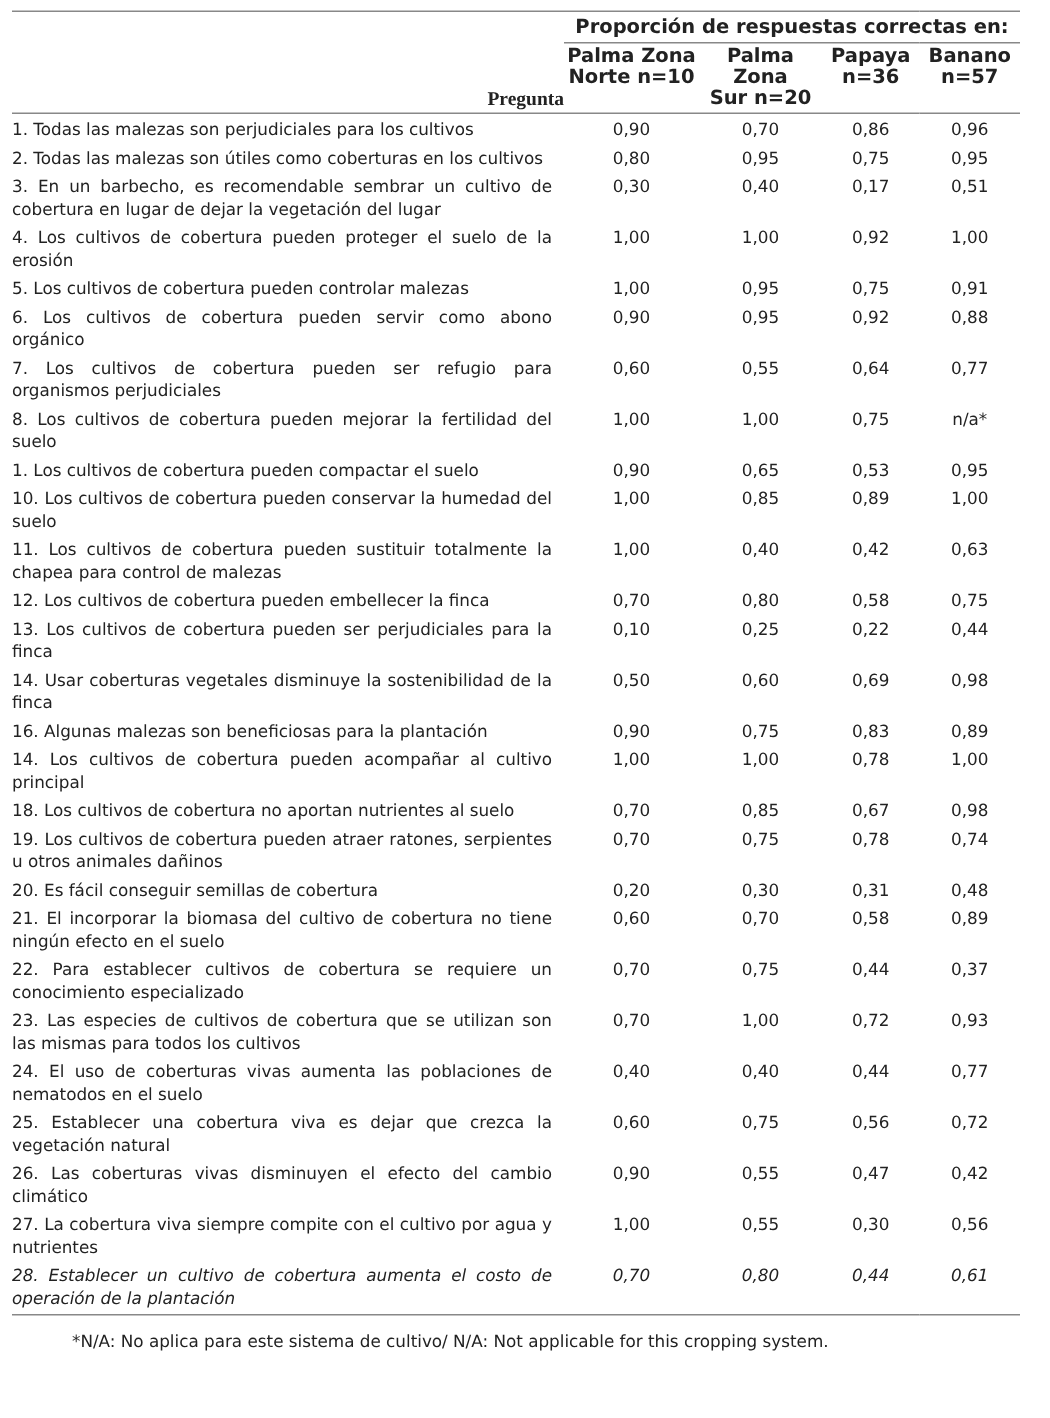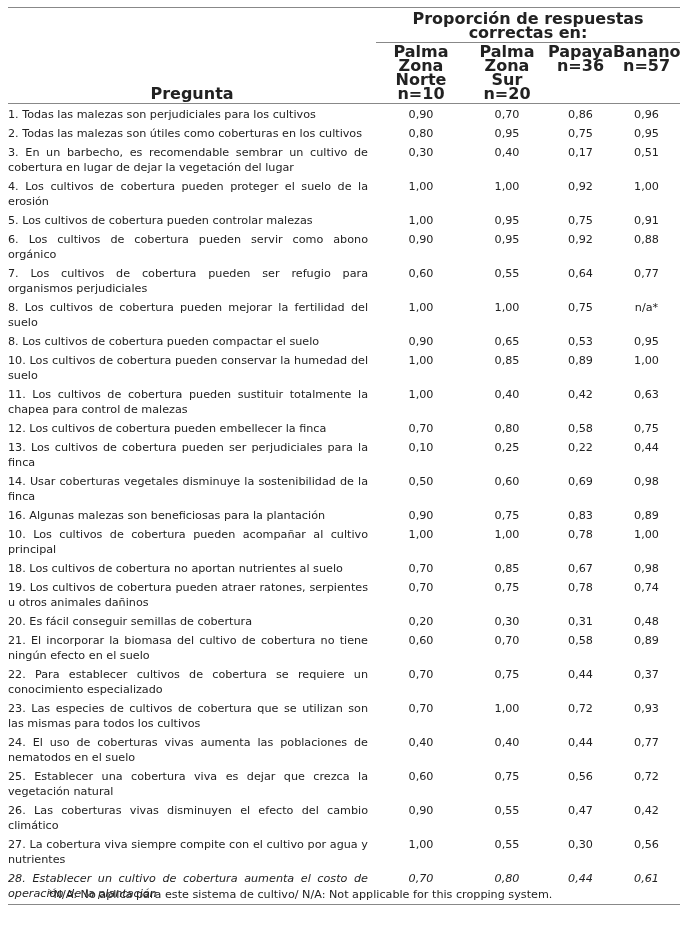--- a/index.html
+++ b/index.html
@@ -1,24 +1,24 @@
 <!DOCTYPE html>
 <html><head>
 <meta charset="utf-8">
 <style>
   html,body{margin:0;padding:0;background:#fff;}
   body{width:700px;height:945px;position:relative;font-family:"DejaVu Sans","Liberation Sans",sans-serif;color:#222;font-size:11.2px;}
   .wrap{position:absolute;left:8px;top:7px;width:672px;}
   table{border-collapse:collapse;width:672px;table-layout:fixed;}
   col.q{width:368px;} col.c1{width:90px;} col.c2{width:82px;} col.c3{width:65px;} col.c4{width:67px;}
   thead tr.top th{border-top:1.5px solid #888;}
-  th{font-weight:bold;font-size:16px;line-height:14px;padding:0;}
+  th{font-weight:bold;font-size:13px;line-height:14px;padding:0;}
   th.span{text-align:center;padding:4px 0 2px 0;border-bottom:1.5px solid #888;}
   th.colh{text-align:center;vertical-align:top;padding:2px 0 2px 0;}
-  th.qh{text-align:center;vertical-align:bottom;padding:0 0 2px 0;}
+  th.qh{text-align:right;vertical-align:bottom;padding:0 0 2px 0;font-family:Liberation Serif, serif;}
   tr.hdr2 th{border-bottom:1.5px solid #888;}
   td{padding:0;vertical-align:top;line-height:15px;}
   td.q{text-align:justify;padding:3px 8px 1px 0;margin-top:17px;}
   td.v{text-align:center;padding-top:3px;}
   tbody tr:last-child td{border-bottom:1.5px solid #888;padding-bottom:3px;font-style:italic;}
   .note{position:absolute;left:8px;top:888px;font-size:11.2px;margin-left:40px;}
 </style>
 </head>
 <body>
 
@@ -95,21 +95,21 @@
           <td class="v">0,77</td>
         </tr>
         <tr>
           <td class="q">8. Los cultivos de cobertura pueden mejorar la fertilidad del suelo</td>
           <td class="v">1,00</td>
           <td class="v">1,00</td>
           <td class="v">0,75</td>
           <td class="v">n/a*</td>
         </tr>
         <tr>
-          <td class="q">8. Los cultivos de cobertura pueden compactar el suelo</td>
+          <td class="q">1. Los cultivos de cobertura pueden compactar el suelo</td>
           <td class="v">0,90</td>
           <td class="v">0,65</td>
           <td class="v">0,53</td>
           <td class="v">0,95</td>
         </tr>
         <tr>
           <td class="q">10. Los cultivos de cobertura pueden conservar la humedad del suelo</td>
           <td class="v">1,00</td>
           <td class="v">0,85</td>
           <td class="v">0,89</td>
@@ -144,21 +144,21 @@
           <td class="v">0,98</td>
         </tr>
         <tr>
           <td class="q">16. Algunas malezas son beneficiosas para la plantación</td>
           <td class="v">0,90</td>
           <td class="v">0,75</td>
           <td class="v">0,83</td>
           <td class="v">0,89</td>
         </tr>
         <tr>
-          <td class="q">10. Los cultivos de cobertura pueden acompañar al cultivo principal</td>
+          <td class="q">14. Los cultivos de cobertura pueden acompañar al cultivo principal</td>
           <td class="v">1,00</td>
           <td class="v">1,00</td>
           <td class="v">0,78</td>
           <td class="v">1,00</td>
         </tr>
         <tr>
           <td class="q">18. Los cultivos de cobertura no aportan nutrientes al suelo</td>
           <td class="v">0,70</td>
           <td class="v">0,85</td>
           <td class="v">0,67</td>

